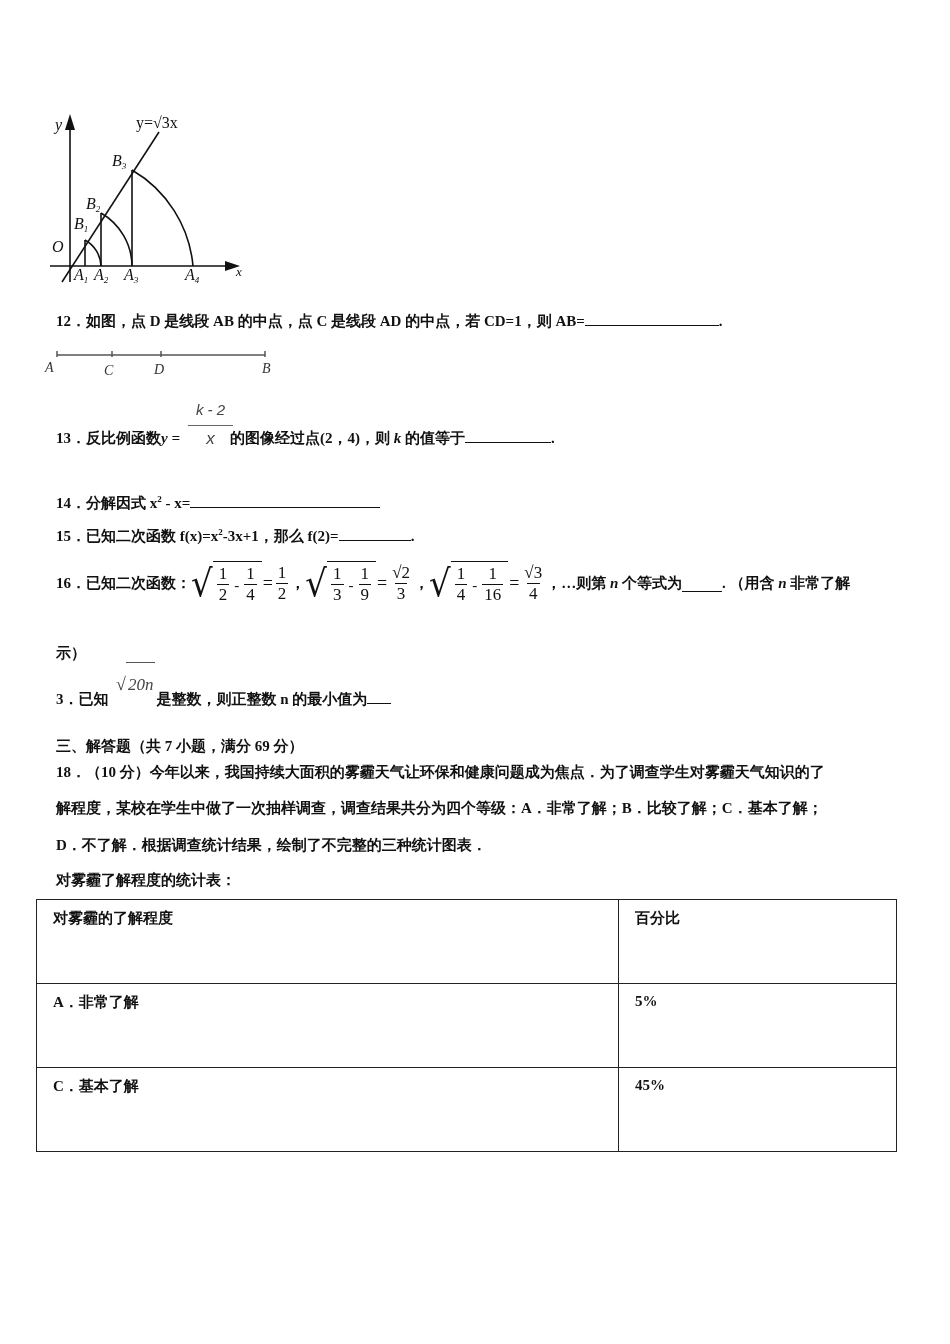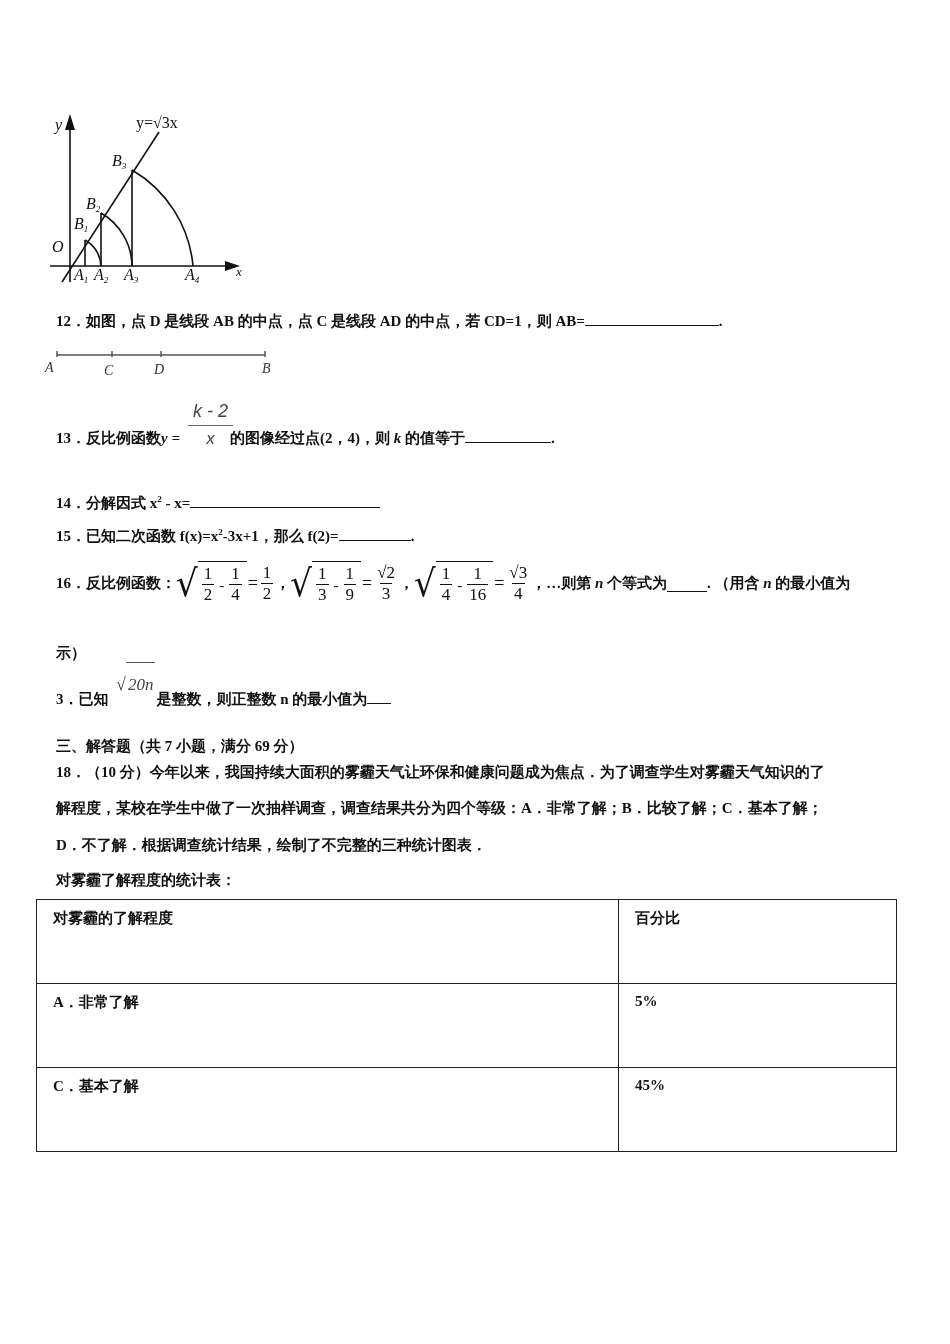--- a/index.html
+++ b/index.html
@@ -75,37 +75,37 @@
     <line x1="225" y1="6" x2="225" y2="12"></line>
   </g>
   <g font-family="Liberation Serif, serif" font-style="italic" font-size="14" fill="#333">
     <text x="5" y="27">A</text>
     <text x="64" y="30">C</text>
     <text x="114" y="29">D</text>
     <text x="222" y="28">B</text>
   </g>
 </svg>
 
-<div class="abs" style="left:188px;top:401px;width:45px;text-align:center;font-family:'Liberation Sans',sans-serif;font-size:18px;color:#444;"><span class="it">k - 2</span></div>
+<div class="abs" style="left:188px;top:401px;width:45px;text-align:center;font-family:'Liberation Sans',sans-serif;font-size:15px;color:#444;"><span class="it">k - 2</span></div>
 <div class="abs" style="left:188px;top:425px;width:45px;border-top:1px solid #666;"></div>
 <div class="abs" style="left:188px;top:429px;width:45px;text-align:center;font-family:'Liberation Sans',sans-serif;font-size:17px;color:#444;"><span class="it">x</span></div>
 <div class="line" style="top:428px">
   <span>13．</span><span>反比例函数</span><span class="it">y =</span><span style="display:inline-block;width:50px"></span><span>的图像经过点(2，4)，则</span> <span class="it">k</span> <span>的值等于</span><span class="blank" style="width:86px"></span><span>.</span>
 </div>
 
 <div class="line" style="top:489px">
   <span>14．</span><span>分解因式 x</span><sup>2</sup><span> - x=</span><span class="blank" style="width:190px"></span>
 </div>
 
 <div class="line" style="top:522px">
   <span>15．</span><span>已知二次函数 f(x)=x</span><sup>2</sup><span>-3x+1，那么 f(2)=</span><span class="blank" style="width:72px"></span><span>.</span>
 </div>
 
 <div class="line" style="top:558px;height:50px;display:flex;align-items:center;justify-content:center;">
-  <span>16．</span><span>反比例函数：</span>
+  <span>16．</span><span>已知二次函数：</span>
   <span class="sqrt">
     <span class="rad">√</span>
       <span class="body">
       <span class="frac">
           <span class="num">1</span>
           <span class="den">2</span>
         </span>
         <span class="minus">-</span>
         <span class="frac">
           <span class="num">1</span>
@@ -143,21 +143,21 @@
         <span class="minus">-</span>
         <span class="frac">
           <span class="num">1</span>
           <span class="den">16</span>
         </span>
     </span>
   </span><span class="eq">=</span><span class="frac">
       <span class="num">√3</span>
       <span class="den">4</span>
     </span>
-  <span>，…则第</span>&nbsp;<span class="it">n</span>&nbsp;<span>个等式为</span><span class="blank" style="width:40px;height:14px;align-self:center;margin-top:2px"></span><span>.  （用含</span>&nbsp;<span class="it">n</span>&nbsp;<span>的最小值为</span>
+  <span>，…则第</span>&nbsp;<span class="it">n</span>&nbsp;<span>个等式为</span><span class="blank" style="width:40px;height:14px;align-self:center;margin-top:2px"></span><span>.  （用含</span>&nbsp;<span class="it">n</span>&nbsp;<span>非常了解</span>
 </div>
 <div class="line" style="top:643px">
   <span>示）</span>
 </div>
 
 <div class="line" style="top:689px">
   <span>3．</span><span>已知</span><span style="display:inline-block;width:48px"></span><span>是整数，则正整数 n 的最小值为</span><span class="blank" style="width:24px"></span>
 </div>
 <div class="abs" style="left:116px;top:674px;font-family:'Liberation Serif',serif;font-size:17px;color:#444;white-space:nowrap;">
   <span style="font-size:18px">√</span><span class="it" style="border-top:1px solid #555;padding:12px 2px">20n</span>

